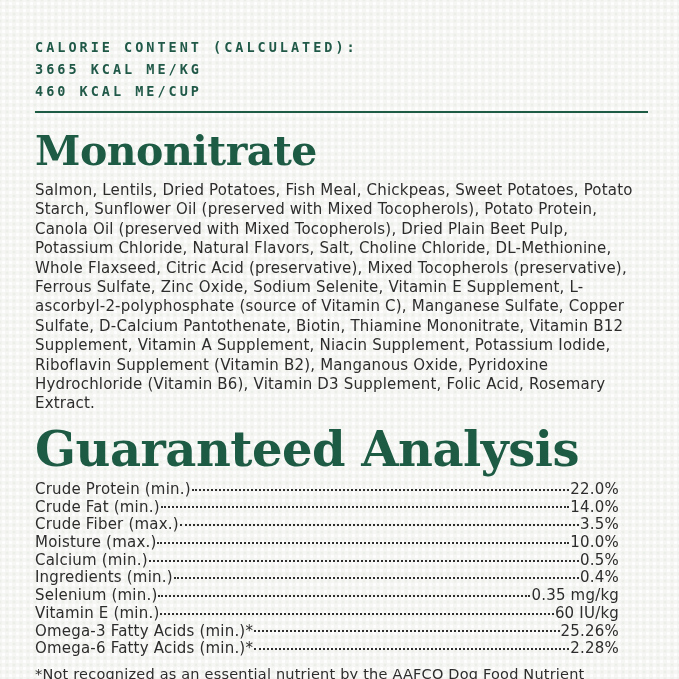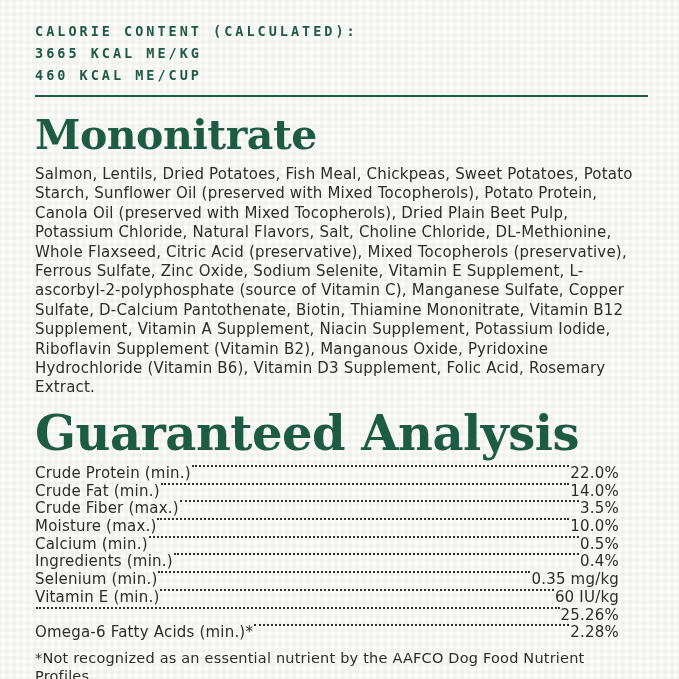--- a/index.html
+++ b/index.html
@@ -16,21 +16,21 @@
       radial-gradient(circle, rgba(222,226,218,0.45) 0 1.2px, rgba(255,255,255,0) 2px);
     background-size: 7px 7px, 7px 7px;
     background-position: 0 0, 3.5px 3.5px;
     font-family: "DejaVu Sans", sans-serif;
     color: var(--body-text, #2d2d2d);
   }
   .label {
     box-sizing: border-box;
     width: 649px;
     height: 679px;
-    padding: 20px 31px 0 35px;
+    padding: 36px 31px 0 35px;
   }
   
   .calorie-block {
     font-family: "DejaVu Sans Mono", monospace;
     font-weight: bold;
     font-size: 13.5px;
     letter-spacing: 3px;
     line-height: 22px;
     color: var(--calorie-green, #215948);
   }
@@ -68,21 +68,21 @@
     letter-spacing: 0.2px;
     color: var(--body-text, #2d2d2d);
   }
   
   .analysis-table {
     margin-top: 9px;
     width: 584px; 
   }
   .analysis-row {
     display: flex;
-    align-items: flex-start;
+    align-items: center;
     font-size: 15px;
     line-height: 17.7px;
     letter-spacing: 0.2px;
     white-space: nowrap;
   }
   .analysis-row .dots {
     flex: 1 1 auto;
     min-width: 10px;
     border-bottom: 2px dotted #2f2f2f;
     margin: 0 1px;
@@ -151,20 +151,21 @@
       <span class="rowlabel">Selenium (min.)</span>
       <span class="dots"></span>
       <span class="value">0.35 mg/kg</span>
     </div>
     <div class="analysis-row">
       <span class="rowlabel">Vitamin E (min.)</span>
       <span class="dots"></span>
       <span class="value">60 IU/kg</span>
     </div>
     <div class="analysis-row">
+      <span class="rowlabel">Omega-3 Fatty Acids (min.)*</span>
       <span class="dots"></span>
       <span class="value">25.26%</span>
     </div>
     <div class="analysis-row">
       <span class="rowlabel">Omega-6 Fatty Acids (min.)*</span>
       <span class="dots"></span>
       <span class="value">2.28%</span>
     </div>
   </div>
 

